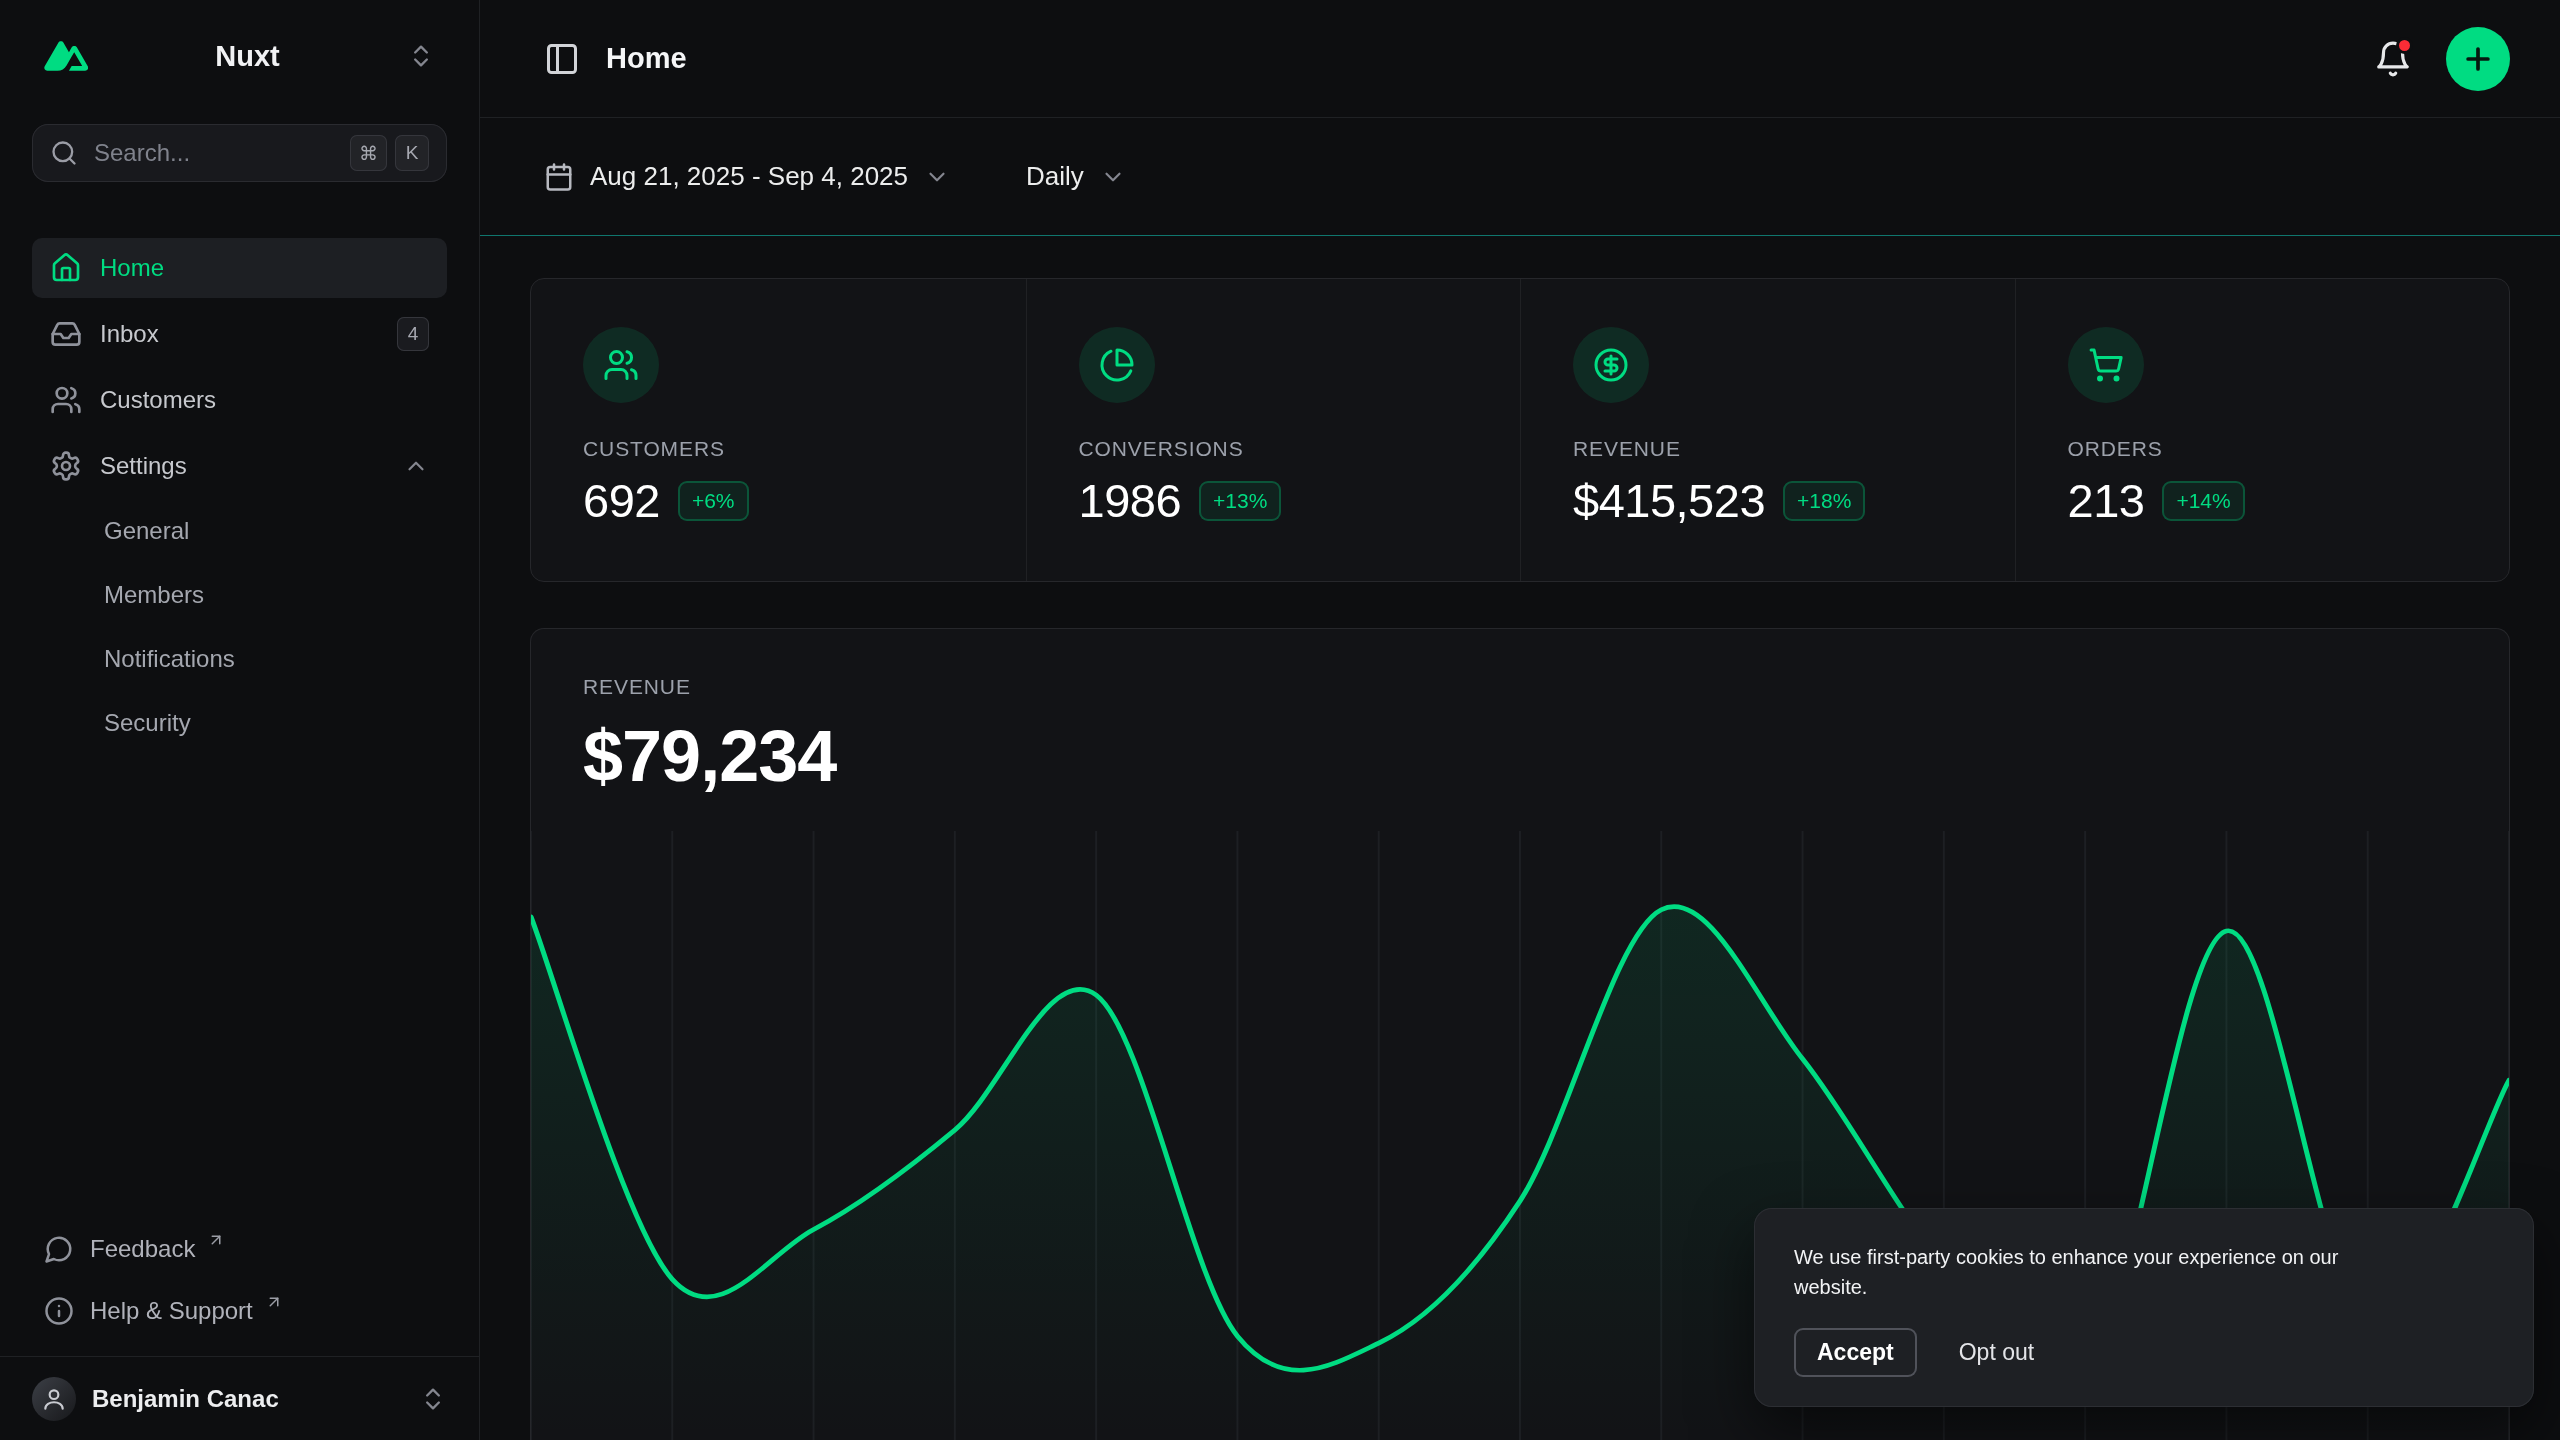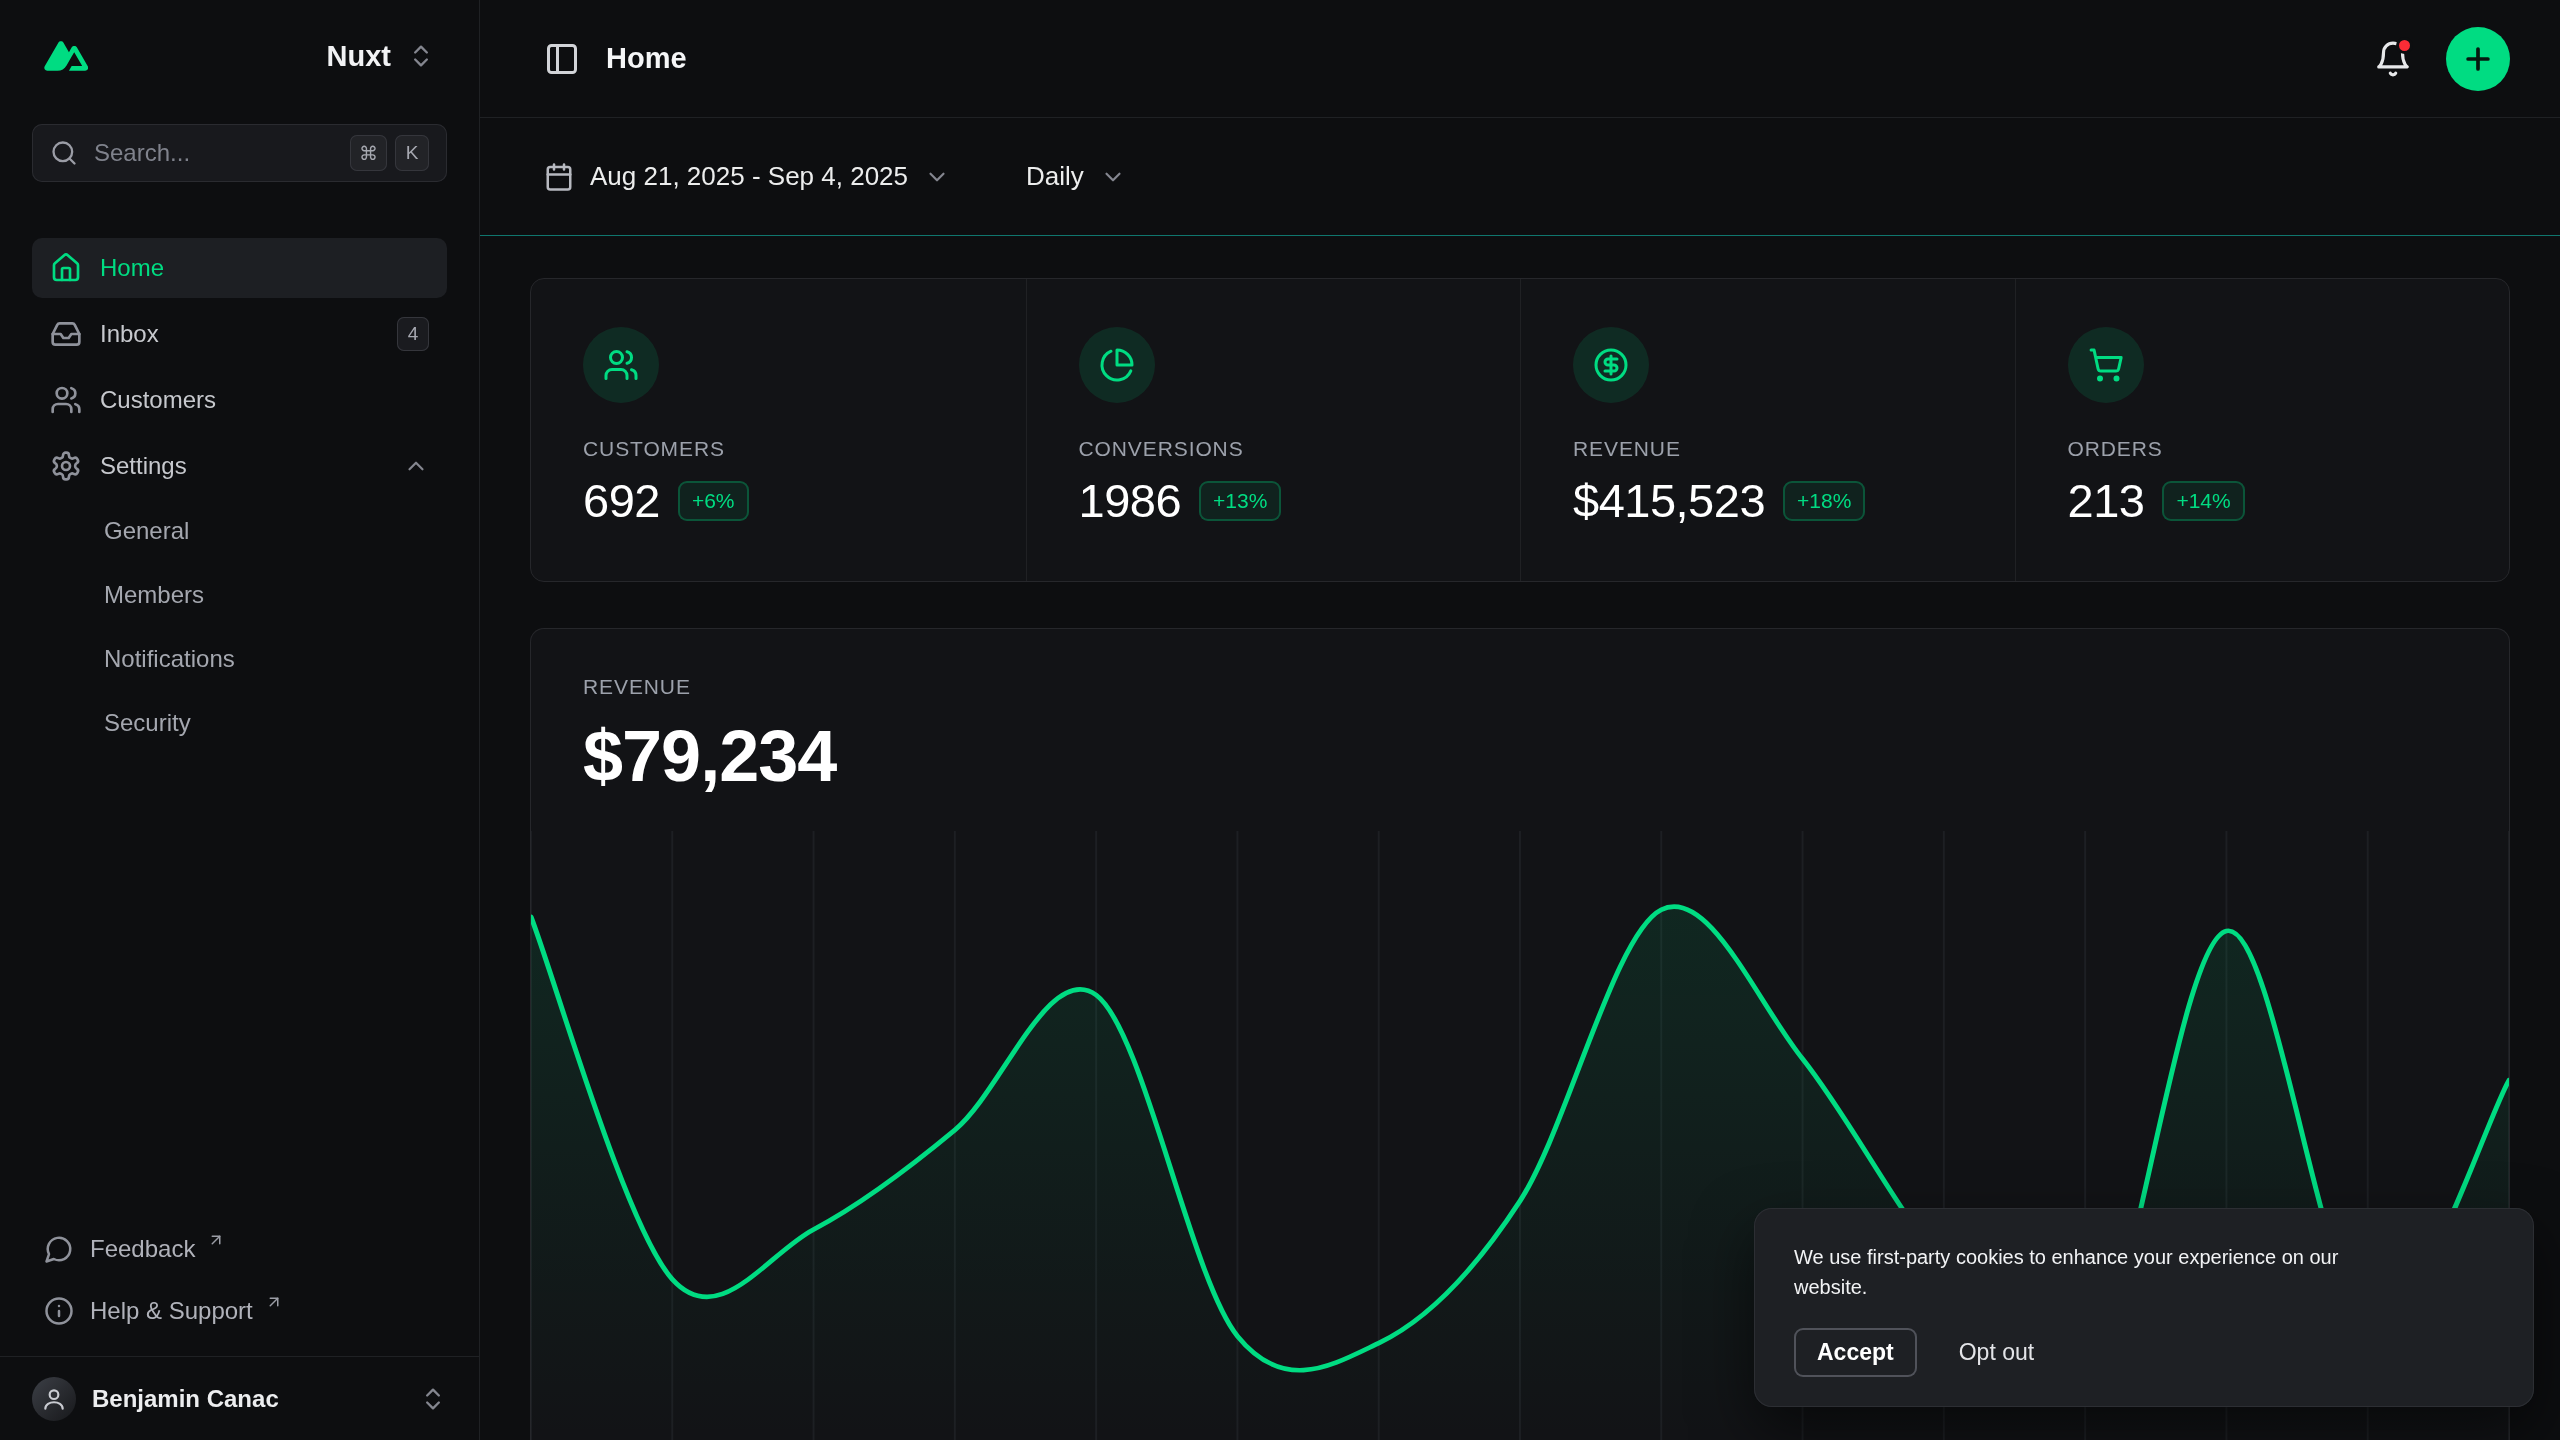--- a/index.html
+++ b/index.html
@@ -15,24 +15,24 @@
   .sidebar {
     width:480px; min-width:480px; height:100%;
     border-right:1px solid #1f2124; background:#0d0e10;
     display:flex; flex-direction:column; padding:22px 32px 0;
   }
   .workspace {
     display:flex; align-items:center; gap:16px; height:68px;
     background:none; border:none; color:#f1f2f4; padding:0 12px;
     border-radius:10px; cursor:pointer; font-family:inherit;
   }
-  .ws-name { font-size:29px; font-weight:700; flex:1; text-align:right; }
+  .ws-name { font-size:29px; font-weight:700; flex:1; text-align:center; }
   .chev-dim { color:#84868f; display:flex; }
   .search {
-    margin-top:34px; height:58px; border-radius:10px; background:#18191d;
+    margin-top:34px; height:58px; border-radius:16px; background:#18191d;
     box-shadow:inset 0 0 0 1px #2a2b30; display:flex; align-items:center;
     gap:16px; padding:0 18px; cursor:text;
   }
   .search-icn { color:#9b9da6; display:flex; }
   .search-ph { color:#7f828c; font-size:24px; flex:1; }
   .kbds { display:flex; gap:8px; }
   kbd {
     min-width:34px; height:36px; padding:0 9px; border-radius:7px;
     background:#222327; box-shadow:inset 0 0 0 1px #35363c; color:#a6a8b0;
     font-size:19px; display:inline-flex; align-items:center; justify-content:center;

